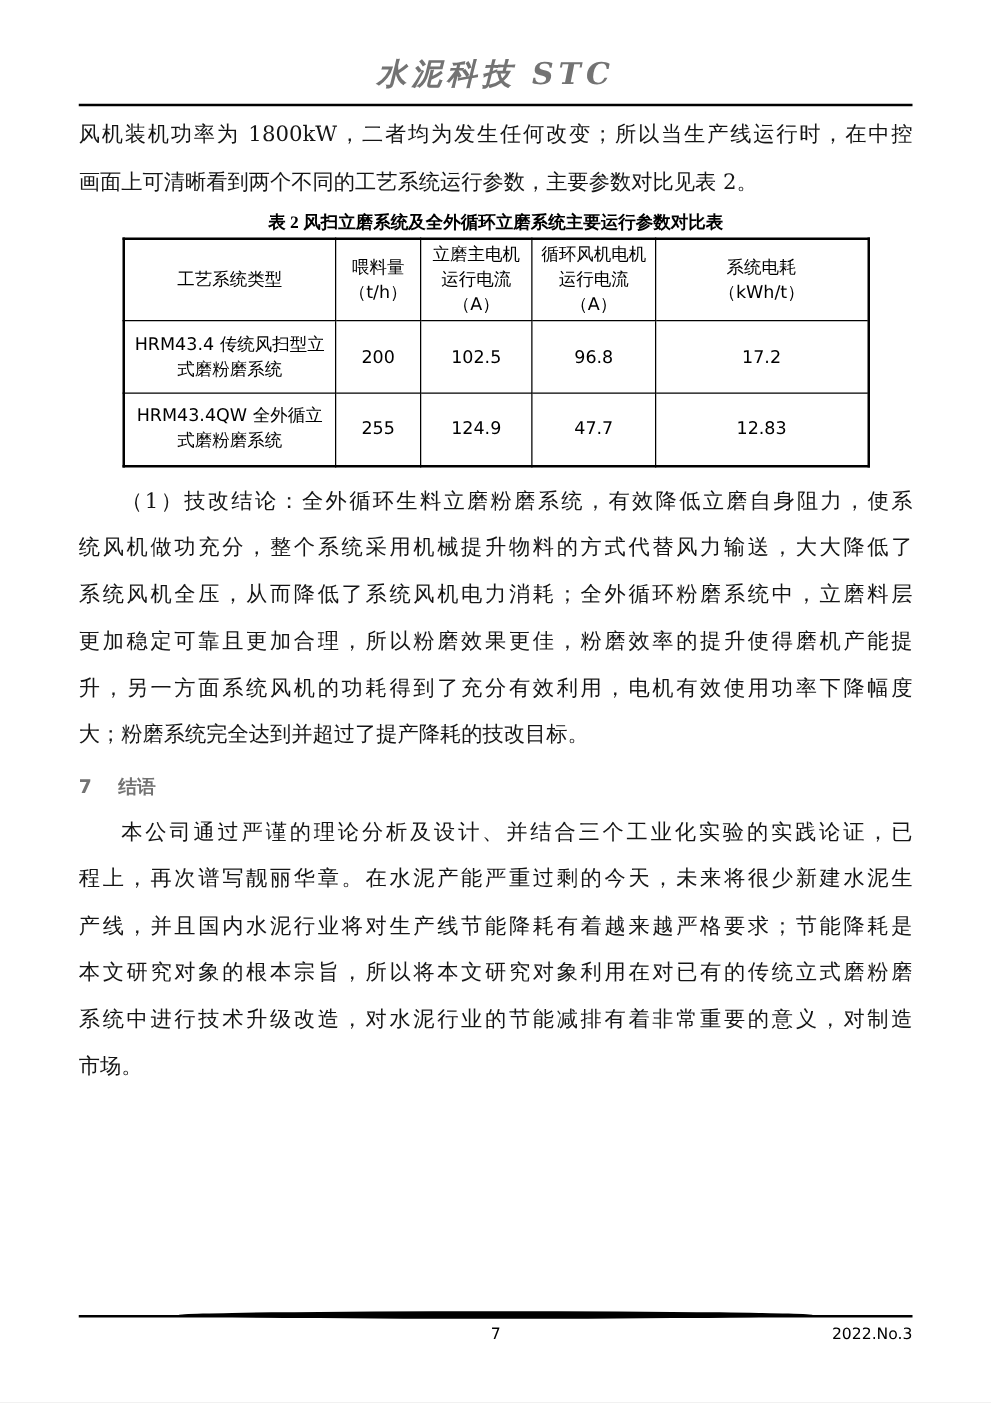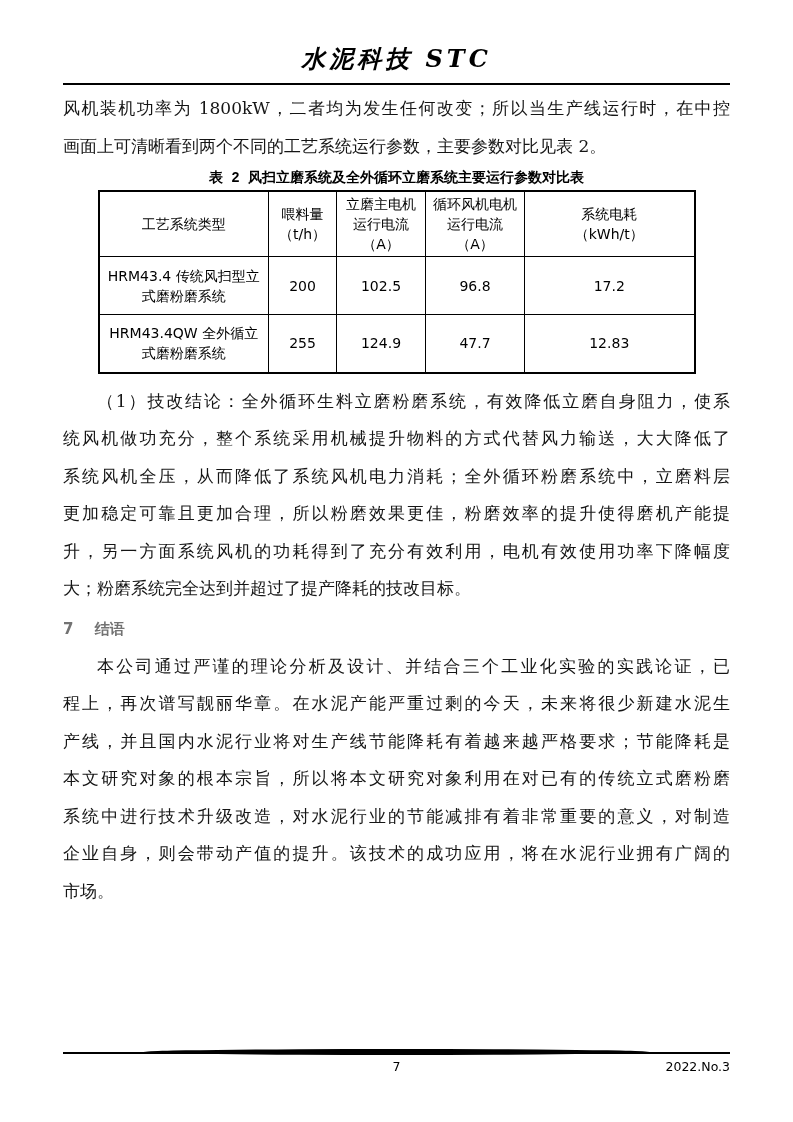--- a/index.html
+++ b/index.html
@@ -18,21 +18,21 @@
 
   
   .doc-header { padding-top: 44px; text-align: center; }
   .journal-title {
     display: inline-block;
     font-size: 24px;
     font-style: italic;
     font-weight: 600;
     letter-spacing: 4px;
     line-height: 30px;
-    color: #000000;
+    color: #737373;
   }
   .header-rule {
     margin-top: 9px;
     border-bottom: 2.5px solid #000;
   }
 
   
   .body-text { margin-top: 5px; }
   .line {
     font-size: 17px;
@@ -42,21 +42,21 @@
     color: #151515;
     white-space: normal;
   }
   .line.short { text-align-last: left; }
   .line.indent { padding-left: 34px; }
 
   
   .table-caption {
     margin-top: 3px;
     text-align: center;
-    font-family: Liberation Mono, monospace;
+    font-family: Liberation Serif, serif;
     font-weight: bold;
     font-size: 14px;
     line-height: 21px;
     color: #000;
   }
   table.data-table {
     width: 596px;
     margin: 1px auto 0 auto;
     border-collapse: collapse;
     table-layout: fixed;
@@ -195,21 +195,20 @@
         <span class="sec-no">7</span>
         <span class="sec-title">结语</span>
       </div>
 
       <div style="margin-top:2px">
         <div class="line indent">本公司通过严谨的理论分析及设计、并结合三个工业化实验的实践论证，已</div>
         <div class="line">程上，再次谱写靓丽华章。在水泥产能严重过剩的今天，未来将很少新建水泥生</div>
         <div class="line">产线，并且国内水泥行业将对生产线节能降耗有着越来越严格要求；节能降耗是</div>
         <div class="line">本文研究对象的根本宗旨，所以将本文研究对象利用在对已有的传统立式磨粉磨</div>
         <div class="line">系统中进行技术升级改造，对水泥行业的节能减排有着非常重要的意义，对制造</div>
-        <div class="line">企业自身，则会带动产值的提升。该技术的成功应用，将在水泥行业拥有广阔的</div>
         <div class="line short">市场。</div>
       </div>
 
     </div>
   </div>
 
   <div class="doc-footer">
     <div class="footer-rule-wrap">
       <div class="footer-rule-thin"></div>
       <div class="footer-rule-thick"></div>

